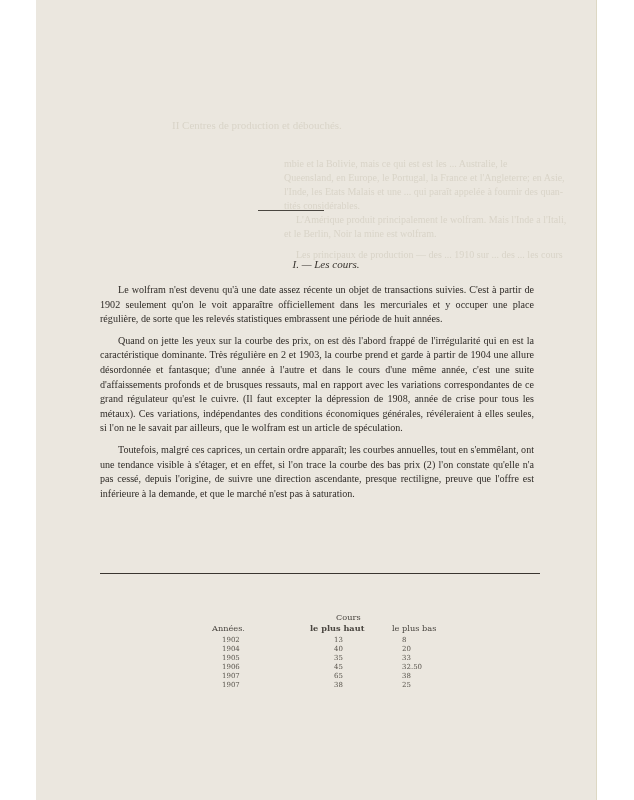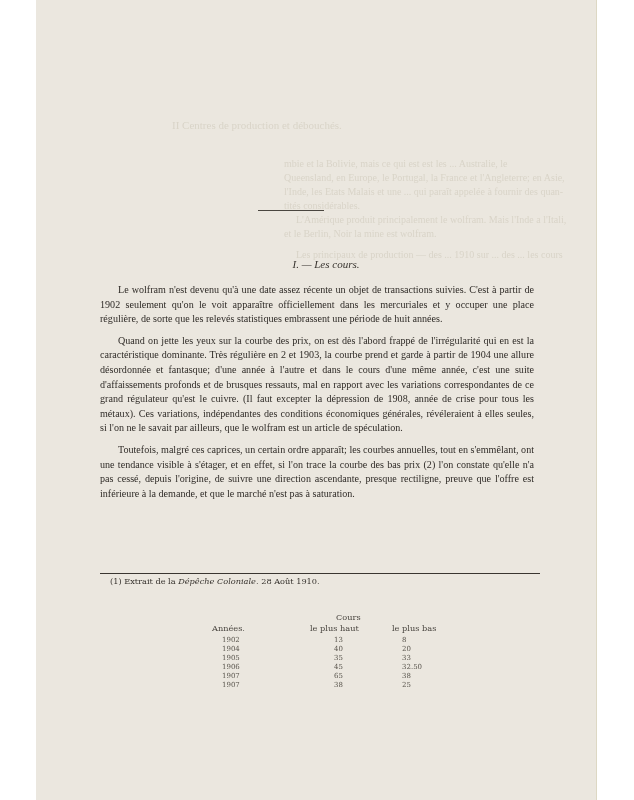--- a/index.html
+++ b/index.html
@@ -40,21 +40,21 @@
   }
   .footnotes {
     position: absolute; left: 64px; top: 576px; width: 440px;
     font-family: "DejaVu Serif", serif; font-size: 8.2px; line-height: 11px; color: #36322d;
   }
   .footnotes p { margin: 0; text-indent: 10px; }
   .footnotes .it { font-style: italic; }
   .price-table { position: absolute; left: 64px; top: 612px; width: 440px; font-family: "DejaVu Serif", serif; color: #4a4640; }
   .th-cours { position: absolute; left: 236px; top: 0; font-size: 8.2px; }
   .th-annees { position: absolute; left: 112px; top: 11px; font-size: 8.2px; }
-  .th-haut { position: absolute; left: 210px; top: 11px; font-size: 8.2px; }
+  .th-haut { position: absolute; left: 210px; top: 11px; font-size: 8.2px; font-weight: bold; }
   .th-bas { position: absolute; left: 292px; top: 11px; font-size: 8.2px; }
   .rows { position: absolute; left: 0; top: 24px; width: 440px; text-decoration: underline; }
   .row { position: relative; height: 9px; font-size: 7px; line-height: 9px; color: #5a564e; }
   .row .y { position: absolute; left: 122px; }
   .row .h { position: absolute; left: 234px; }
   .row .b { position: absolute; left: 302px; }
 </style>
 </head>
 <body>
 
@@ -75,21 +75,20 @@
 
   <div class="body-text">
     <p>Le wolfram n'est devenu qu'à une date assez récente un objet de transactions suivies. C'est à partir de 1902 seulement qu'on le voit apparaître officiellement dans les mercuriales et y occuper une place régulière, de sorte que les relevés statistiques embrassent une période de huit années.</p>
     <p>Quand on jette les yeux sur la courbe des prix, on est dès l'abord frappé de l'irrégularité qui en est la caractéristique dominante. Très régulière en 2 et 1903, la courbe prend et garde à partir de 1904 une allure désordonnée et fantasque; d'une année à l'autre et dans le cours d'une même année, c'est une suite d'affaissements profonds et de brusques ressauts, mal en rapport avec les variations correspondantes de ce grand régulateur qu'est le cuivre. (Il faut excepter la dépression de 1908, année de crise pour tous les métaux). Ces variations, indépendantes des conditions économiques générales, révéleraient à elles seules, si l'on ne le savait par ailleurs, que le wolfram est un article de spéculation.</p>
     <p>Toutefois, malgré ces caprices, un certain ordre apparaît; les courbes annuelles, tout en s'emmêlant, ont une tendance visible à s'étager, et en effet, si l'on trace la courbe des bas prix (2) l'on constate qu'elle n'a pas cessé, depuis l'origine, de suivre une direction ascendante, presque rectiligne, preuve que l'offre est inférieure à la demande, et que le marché n'est pas à saturation.</p>
   </div>
 
   <div class="fn-rule"></div>
 
   <div class="footnotes">
-    <p><span>(1) Extrait de la </span><span class="it">Dépêche Coloniale</span><span>. 28 Août 1910.</span></p>
   </div>
 
   <div class="price-table">
     <div class="th-cours">Cours</div>
     <div class="th-annees">Années.</div>
     <div class="th-haut">le plus haut</div>
     <div class="th-bas">le plus bas</div>
     <div class="rows">
       <div class="row">
           <span class="y">1902</span>

